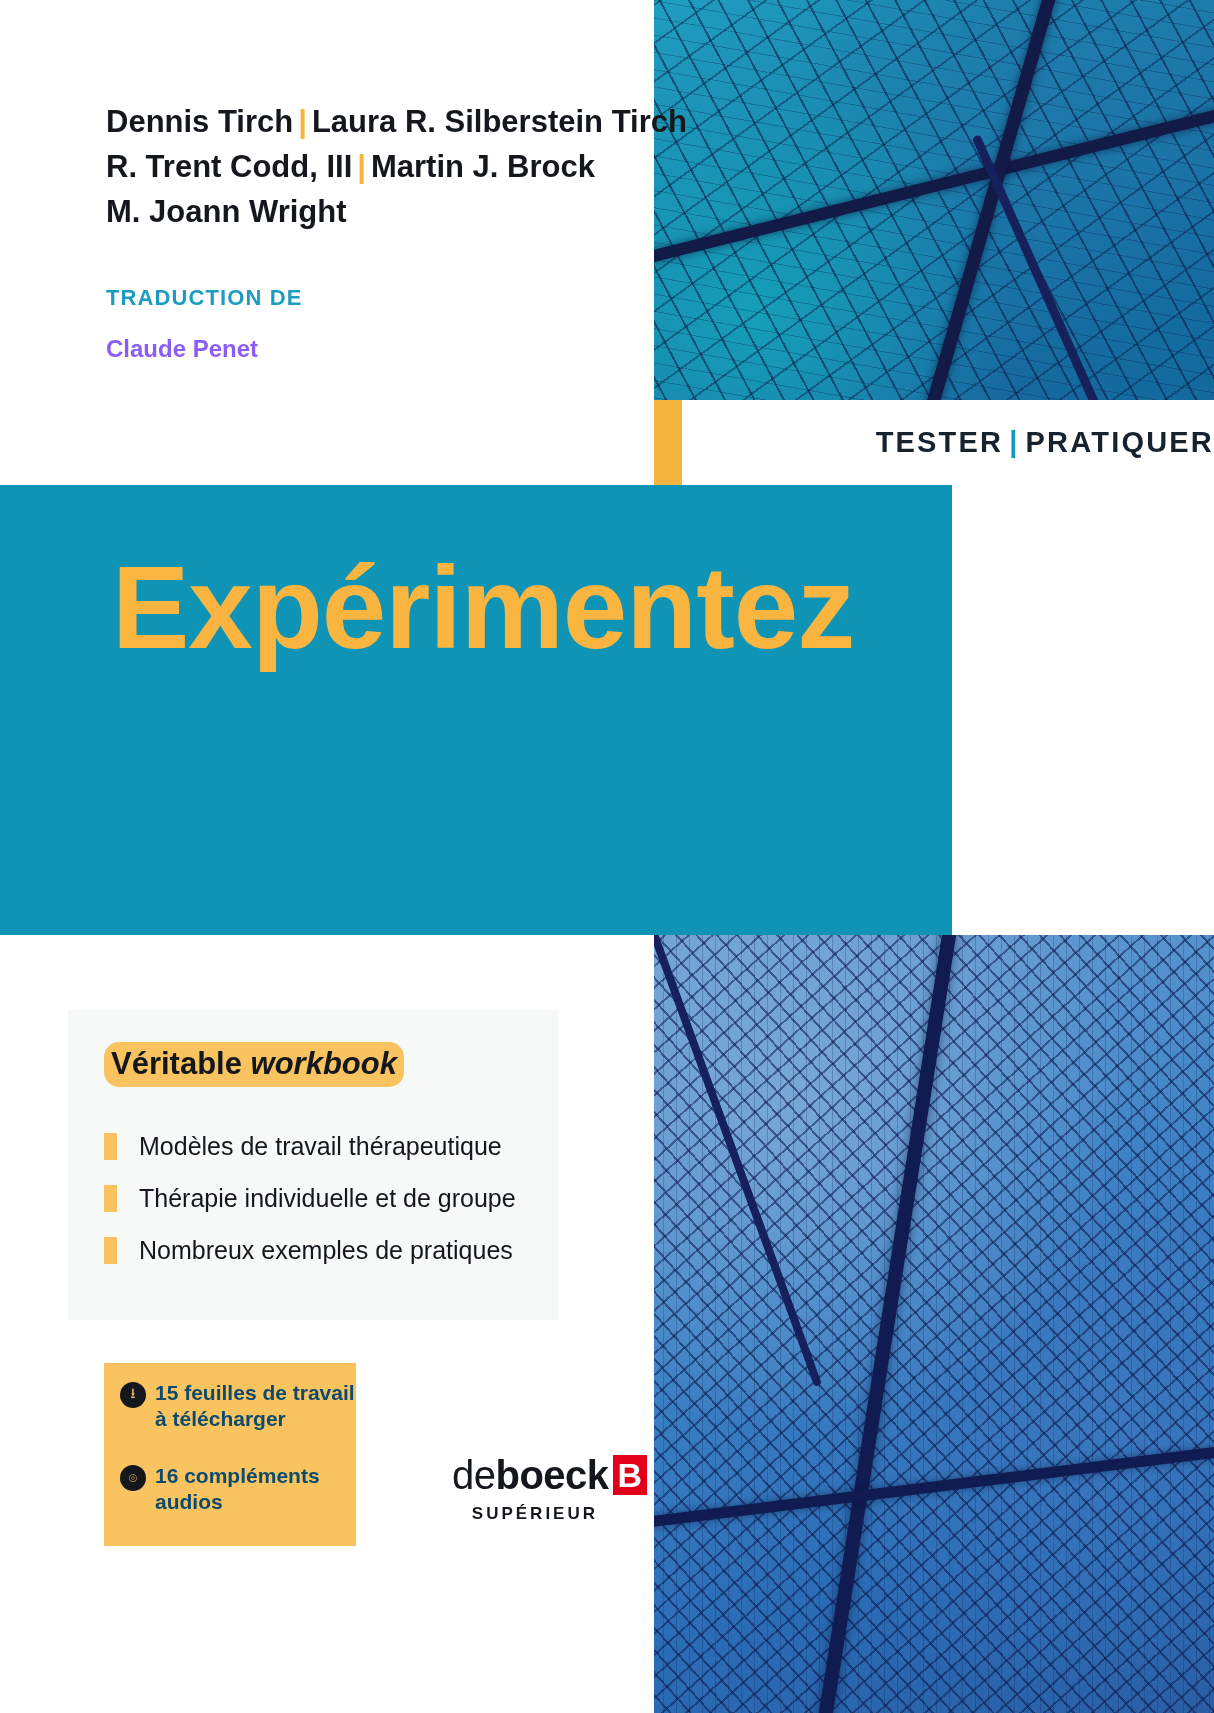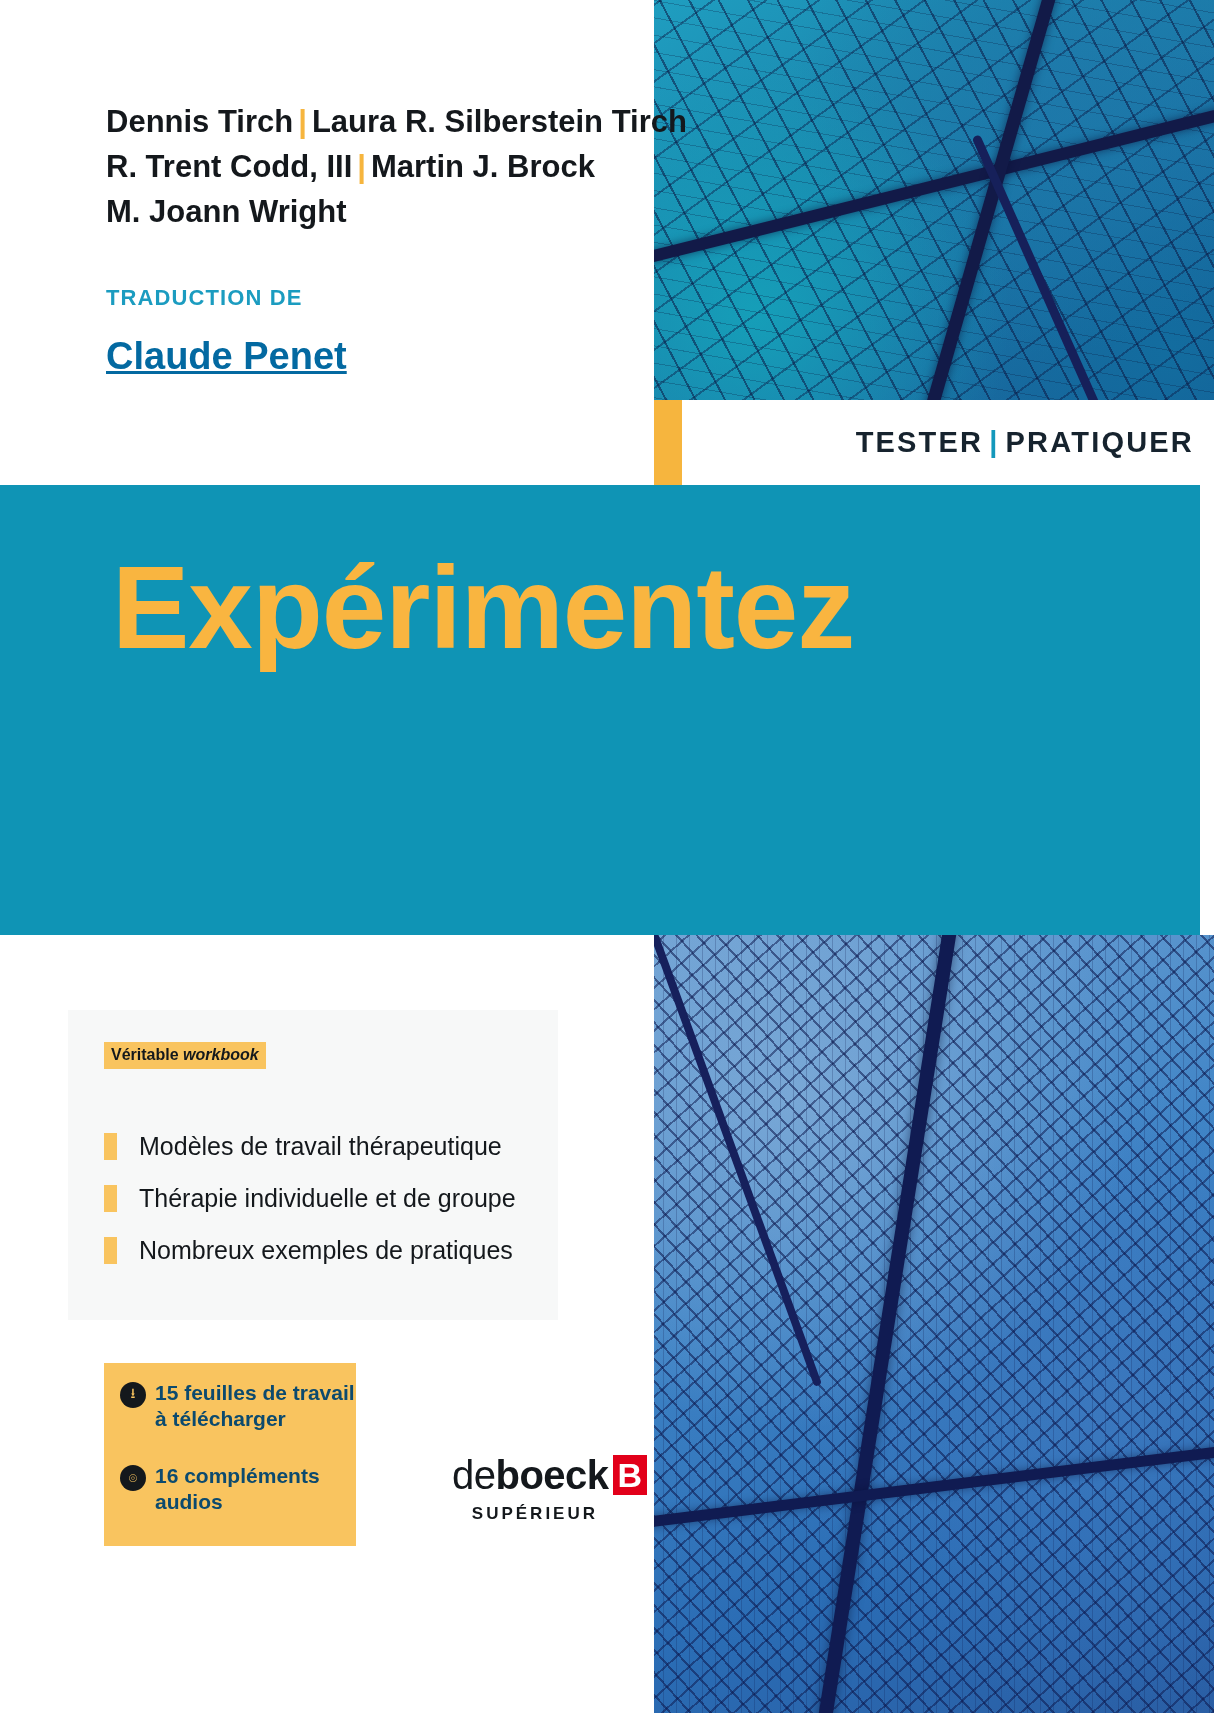--- a/index.html
+++ b/index.html
@@ -91,21 +91,20 @@
   }
   .tp-band .accent {
     width: 28px;
     height: 85px;
     background: #f6b53e;
     flex: 0 0 auto;
   }
   .tp-band .tp-text {
     flex: 1 1 auto;
     text-align: right;
-    padding-right: 20px;
     font-size: 29px;
     font-weight: bold;
     letter-spacing: 2.2px;
     color: #16232e;
     white-space: nowrap;
   }
   .tp-band .tp-sep {
     color: #1498bb;
     padding: 0 6px;
   }
@@ -135,32 +134,31 @@
     top: 285px;
   }
   .translation .label {
     font-size: 22px;
     font-weight: bold;
     letter-spacing: 1.1px;
     color: #1b9cc0;
     margin-bottom: 24px;
   }
   .translation .name {
-    font-size: 38px;
-    font-weight: bold;
-    color: #0369a1;
-    text-decoration: underline;
+    font-size: 24px;
+    font-weight: bold;
+    color: #8b5cf6;
   }
 
   
   .title-block {
     position: absolute;
     left: 0;
     top: 485px;
-    width: 1200px;
+    width: 952px;
     height: 450px;
     background: #0f94b5;
   }
   .title-main {
     position: absolute;
     left: 112px;
     top: 65px;
     font-size: 116px;
     font-weight: bold;
     color: #f8b githubs;
@@ -249,25 +247,26 @@
   }
   .feat-head {
     position: absolute;
     left: 36px;
     top: 32px;
   }
   .feat-head .hl {
     display: inline-block;
     background: #f9c45f;
     color: #14181c;
-    font-size: 16px;
+    font-size: 31px;
     font-weight: bold;
     padding: 4px 7px 5px 7px;
     line-height: 1.15;
     margin-bottom: 4px;
+    border-radius: 15px;
   }
   .feat-head .hl .ital {
     font-style: italic;
   }
   .feat-list {
     position: absolute;
     left: 36px;
     top: 122px;
     width: 430px;
   }

